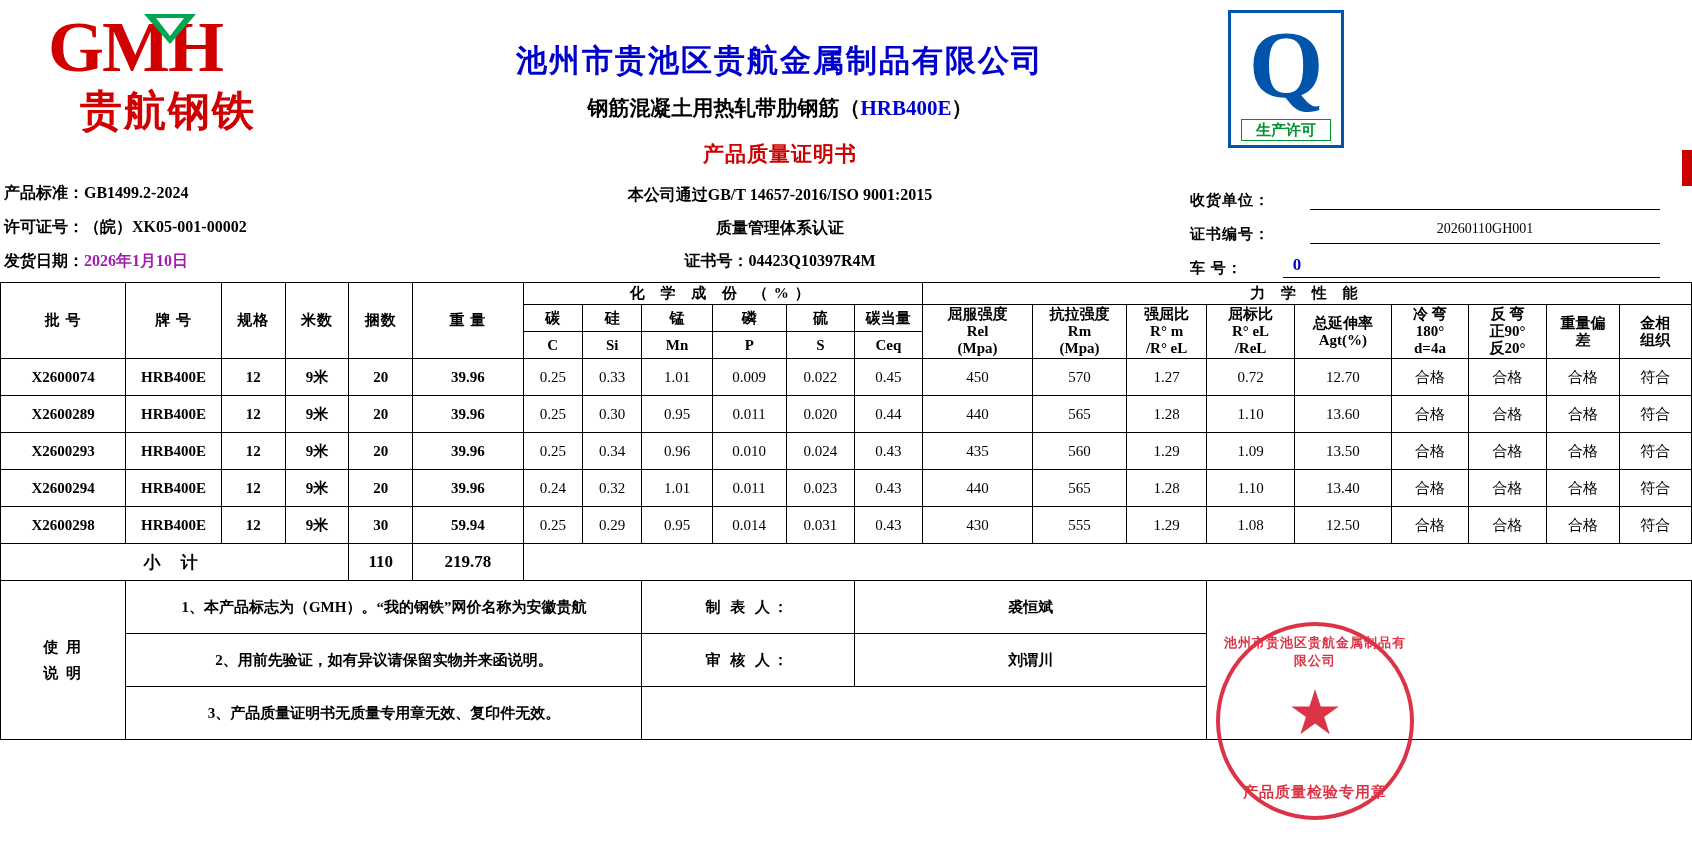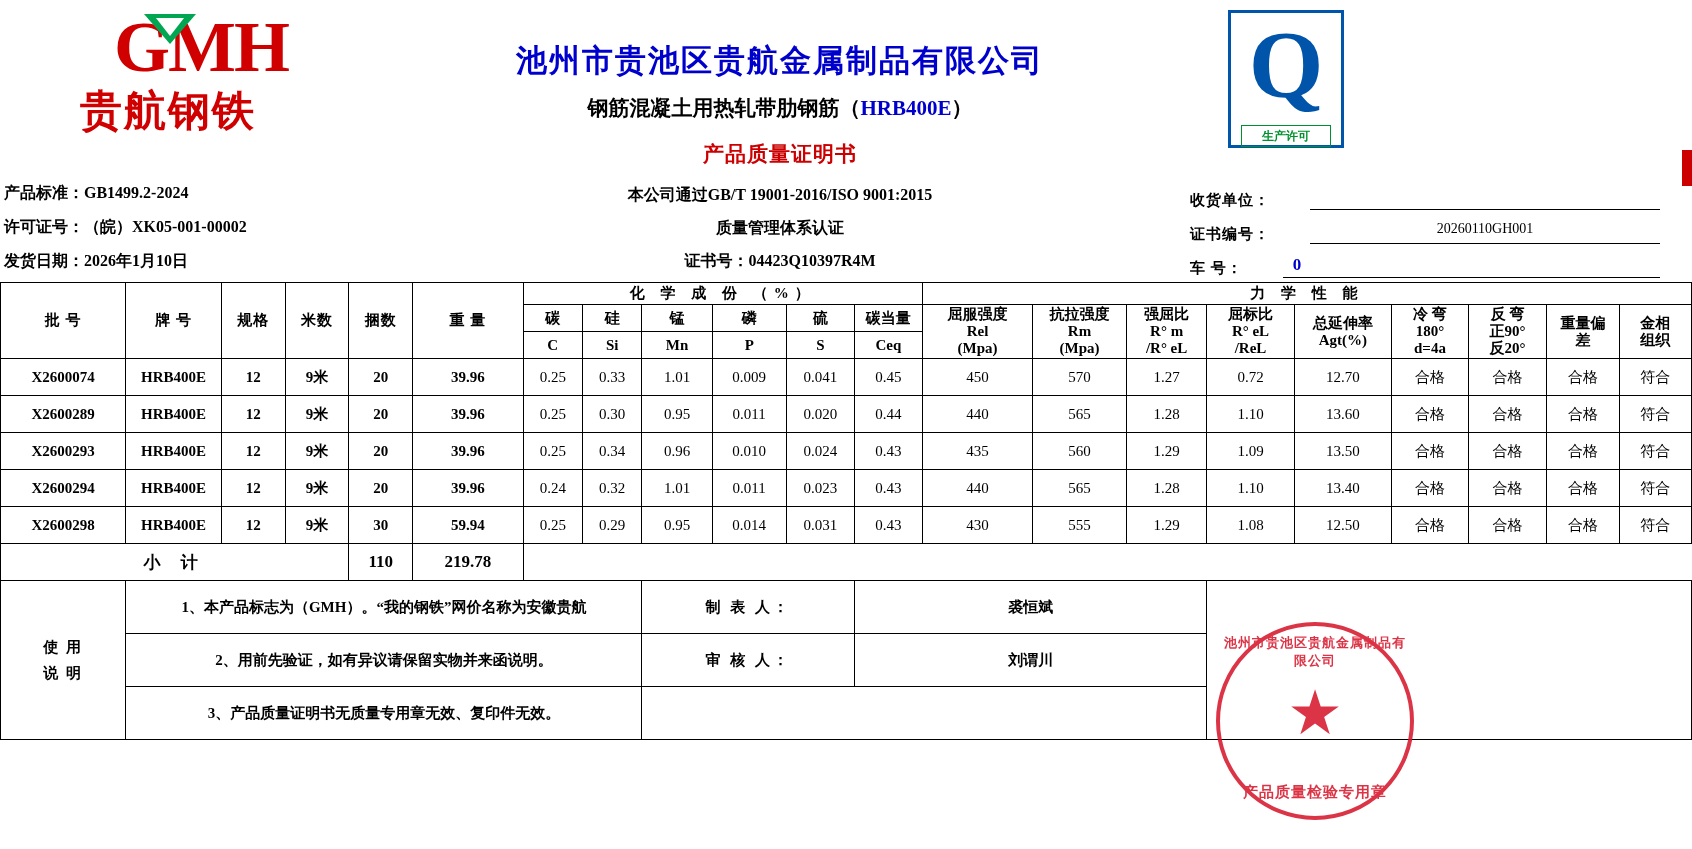--- a/index.html
+++ b/index.html
@@ -34,21 +34,21 @@
     width: 240px;
     height: 150px;
   }
   .logo-gmh {
     font-family: "Liberation Serif", serif;
     font-weight: bold;
     font-size: 72px;
     color: #d00000;
     letter-spacing: -2px;
     line-height: 78px;
-    text-align: right;
+    text-align: left;
   }
   .logo-cn {
     font-family: "Liberation Sans", sans-serif;
     font-weight: bold;
     font-size: 42px;
     color: #d00000;
     letter-spacing: 2px;
     text-align: center;
     line-height: 50px;
   }
@@ -117,21 +117,21 @@
 
   .left-info {
     position: absolute;
     left: 4px;
     top: 176px;
     font-size: 16px;
     font-weight: bold;
     line-height: 34px;
     color: #000;
   }
-  .left-info .val-blue { color: #000000; }
+  .left-info .val-blue { color: #a21caf; }
 
   .q-mark {
     position: absolute;
     left: 1228px;
     top: 10px;
     width: 116px;
     height: 138px;
     border: 3px solid #0055aa;
     box-sizing: border-box;
     background: #fff;
@@ -139,25 +139,25 @@
   .q-mark .q-letter {
     font-family: "Liberation Serif", serif;
     font-size: 96px;
     font-weight: bold;
     color: #0055aa;
     text-align: center;
     line-height: 104px;
   }
   .q-mark .q-text {
     text-align: center;
-    font-size: 12px;
+    font-size: 15px;
     font-weight: bold;
     color: #00912f;
     border: 1.5px solid #00912f;
-    margin: 8px 10px;
+    margin: 2px 10px;
     line-height: 20px;
   }
 
   .right-fields {
     position: absolute;
     left: 1190px;
     top: 176px;
     width: 470px;
     font-size: 15px;
     font-weight: bold;
@@ -324,21 +324,21 @@
 
     <div class="title-block">
       <div class="company-title">池州市贵池区贵航金属制品有限公司</div>
       <div class="subtitle1">
         <span>钢筋混凝土用热轧带肋钢筋（</span><span class="blue">HRB400E</span><span>）</span>
       </div>
       <div class="subtitle2">产品质量证明书</div>
     </div>
 
     <div class="cert-lines">
-      <div>本公司通过GB/T 19001-2016/ISO 9001:2015</div>
+      <div>本公司通过GB/T 14657-2016/ISO 9001:2015</div>
       <div>质量管理体系认证</div>
       <div>证书号：04423Q10397R4M</div>
     </div>
 
     <div class="left-info">
       <div>
         <span>产品标准：</span><span>GB1499.2-2024</span>
       </div>
       <div>
         <span>许可证号：</span><span>（皖）XK05-001-00002</span>
@@ -470,21 +470,21 @@
         <td class="batch">X2600074</td>
         <td class="grade">HRB400E</td>
         <td class="spec">12</td>
         <td class="len">9米</td>
         <td class="bundles">20</td>
         <td class="weight">39.96</td>
         <td class="num">0.25</td>
         <td class="num">0.33</td>
         <td class="num">1.01</td>
         <td class="num">0.009</td>
-        <td class="num">0.041</td>
+        <td class="num">0.022</td>
         <td class="num">0.45</td>
         <td class="mech">450</td>
         <td class="mech">570</td>
         <td class="mech">1.27</td>
         <td class="mech">0.72</td>
         <td class="mech">12.70</td>
         <td class="mech">合格</td>
         <td class="mech">合格</td>
         <td class="mech">合格</td>
         <td class="mech">符合</td>

